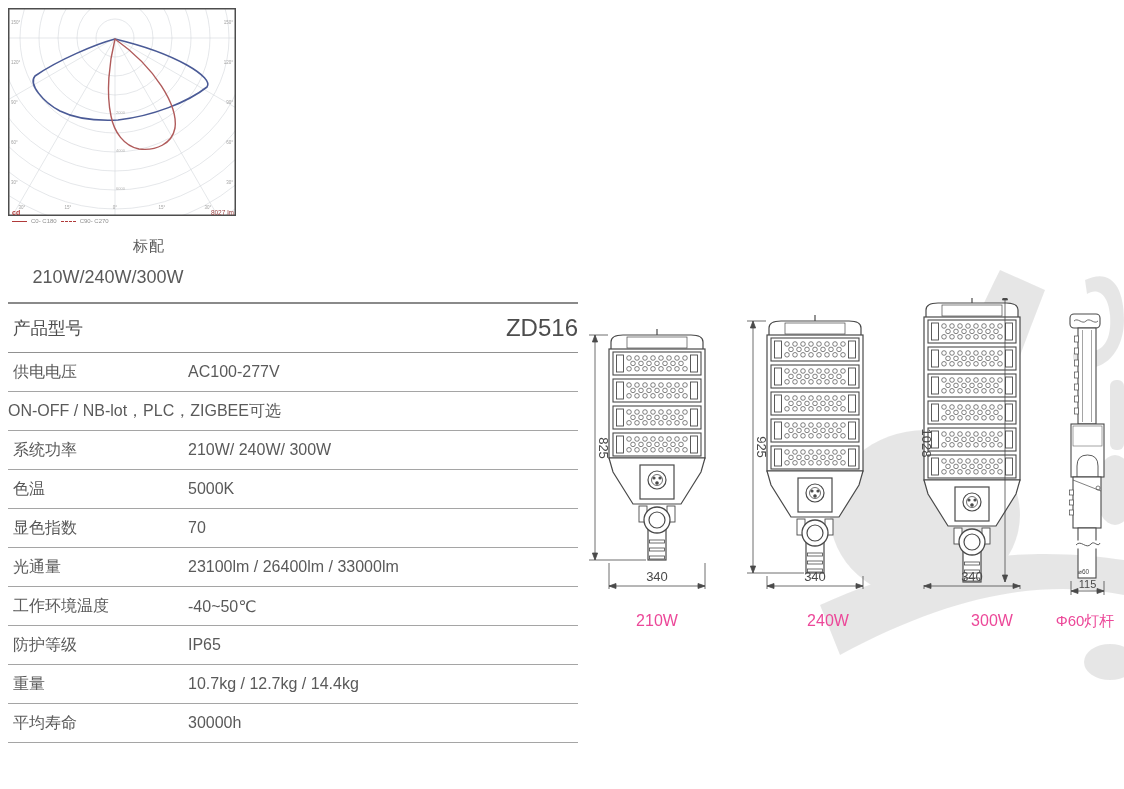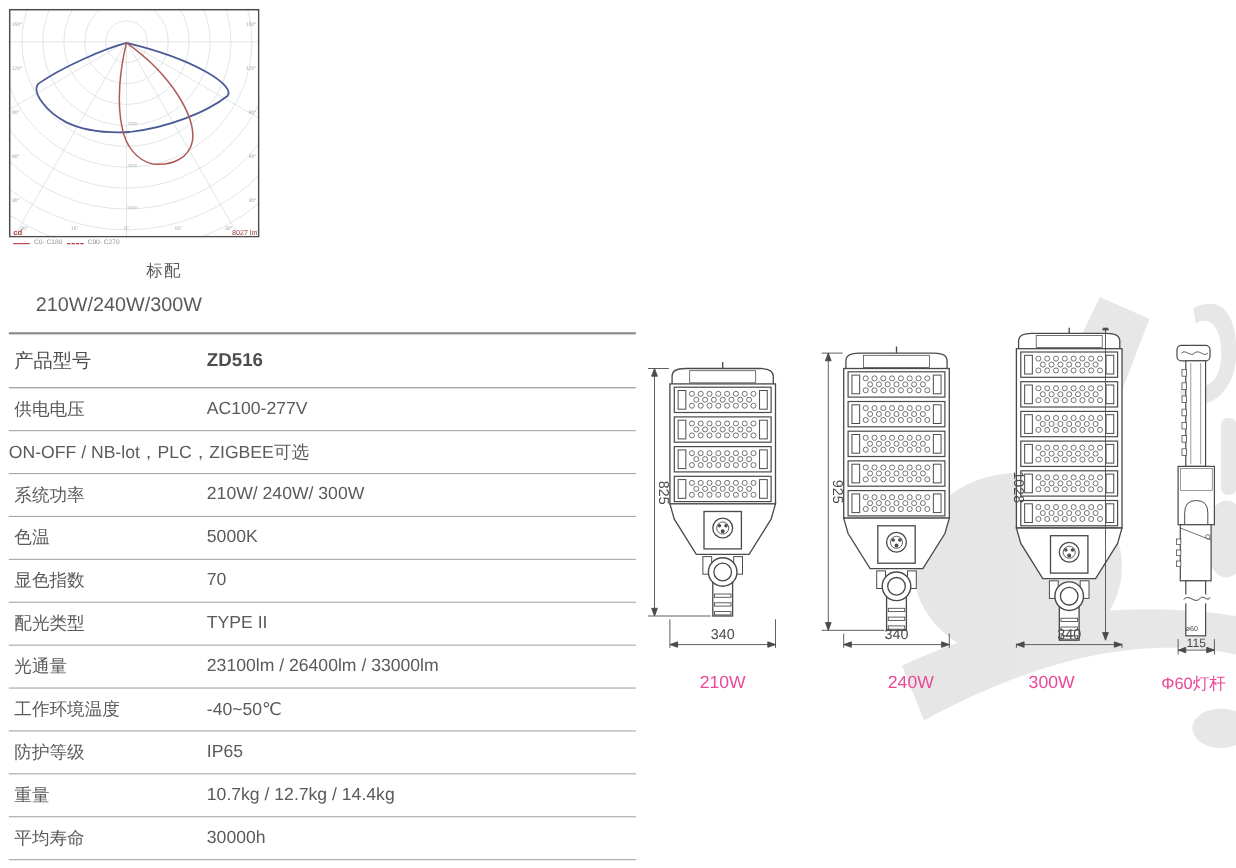--- a/index.html
+++ b/index.html
@@ -18,33 +18,33 @@
                font-size:15px;color:#5a5a5a;letter-spacing:1px;padding-left:33px;}
   .power-caption{position:absolute;left:0;top:267px;width:216px;text-align:center;
                font-size:18px;color:#5a5a5a;}
 
   
   .spec-table{position:absolute;left:8px;top:302px;width:570px;}
   .spec-row{display:flex;align-items:center;height:39px;border-bottom:1px solid #a5a5a5;
             box-sizing:border-box;font-size:16px;color:#5a5a5a;}
   .spec-row.header{height:51px;border-top:2px solid #8a8a8a;border-bottom:1px solid #919191;}
   .spec-row.header .spec-label{font-weight:normal;font-size:17.5px;color:#4d4d4d;}
-  .spec-row.header .spec-value{font-weight:bold;font-size:17px;color:#4d4d4d;}
+  .spec-row.header .spec-value{font-weight:normal;font-size:24px;color:#4d4d4d;text-align:right;}
   .spec-label{width:175px;padding-left:5px;flex:none;}
   .spec-value{flex:1;}
 
   
   .drawings{position:absolute;left:560px;top:255px;width:564px;height:430px;}
   .wm{position:absolute;left:250px;top:5px;}
   .lamp-slot{position:absolute;top:43px;width:160px;height:300px;}
   .slot-0{left:17px;} .slot-1{left:175px;} .slot-2{left:332px;}
   .pole-slot{position:absolute;left:480px;top:43px;width:90px;height:300px;}
   .drawing-caption{position:absolute;top:357px;height:20px;text-align:center;
                    font-size:16px;color:#ec4899;}
-  .cap-0{left:17px;width:160px;} .cap-1{left:188px;width:160px;} .cap-2{left:316px;width:160px;}
+  .cap-0{left:17px;width:160px;} .cap-1{left:188px;width:160px;} .cap-2{left:352px;width:160px;}
   .cap-pole{left:480px;width:90px;font-size:15px;}
   svg text{font-family:"Liberation Sans","DejaVu Sans",sans-serif;}
 </style>
 </head>
 <body>
 
 <div class="page">
 
   <div class="polar-box">
     <svg id="polar-svg" width="228" height="208" viewBox="0 0 228 208">
@@ -124,24 +124,20 @@
         <div class="spec-label">系统功率</div>
         <div class="spec-value">210W/ 240W/ 300W</div>
       </div>
       <div class="spec-row">
         <div class="spec-label">色温</div>
         <div class="spec-value">5000K</div>
       </div>
       <div class="spec-row">
         <div class="spec-label">显色指数</div>
         <div class="spec-value">70</div>
-      </div>
-      <div class="spec-row">
-        <div class="spec-label">配光类型</div>
-        <div class="spec-value">TYPE II</div>
       </div>
       <div class="spec-row">
         <div class="spec-label">光通量</div>
         <div class="spec-value">23100lm / 26400lm / 33000lm</div>
       </div>
       <div class="spec-row">
         <div class="spec-label">工作环境温度</div>
         <div class="spec-value">-40~50℃</div>
       </div>
       <div class="spec-row">

